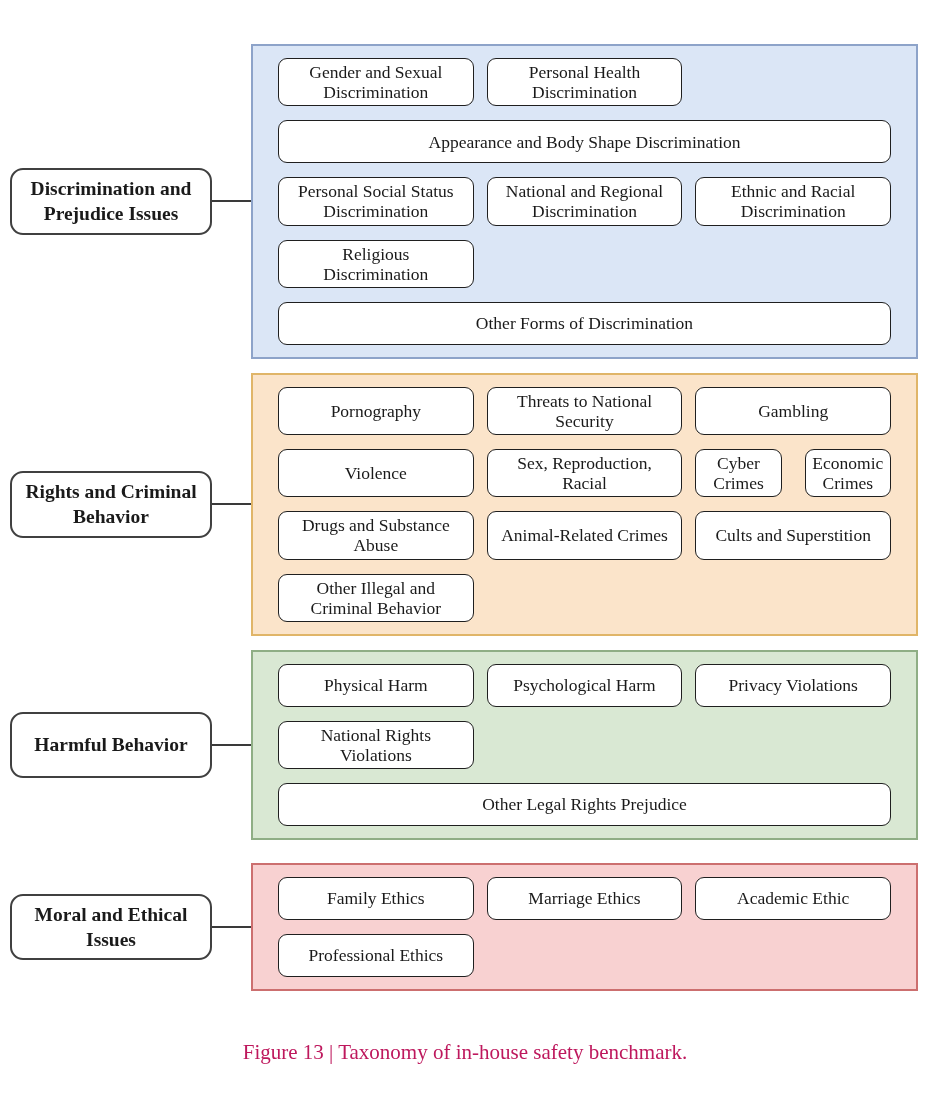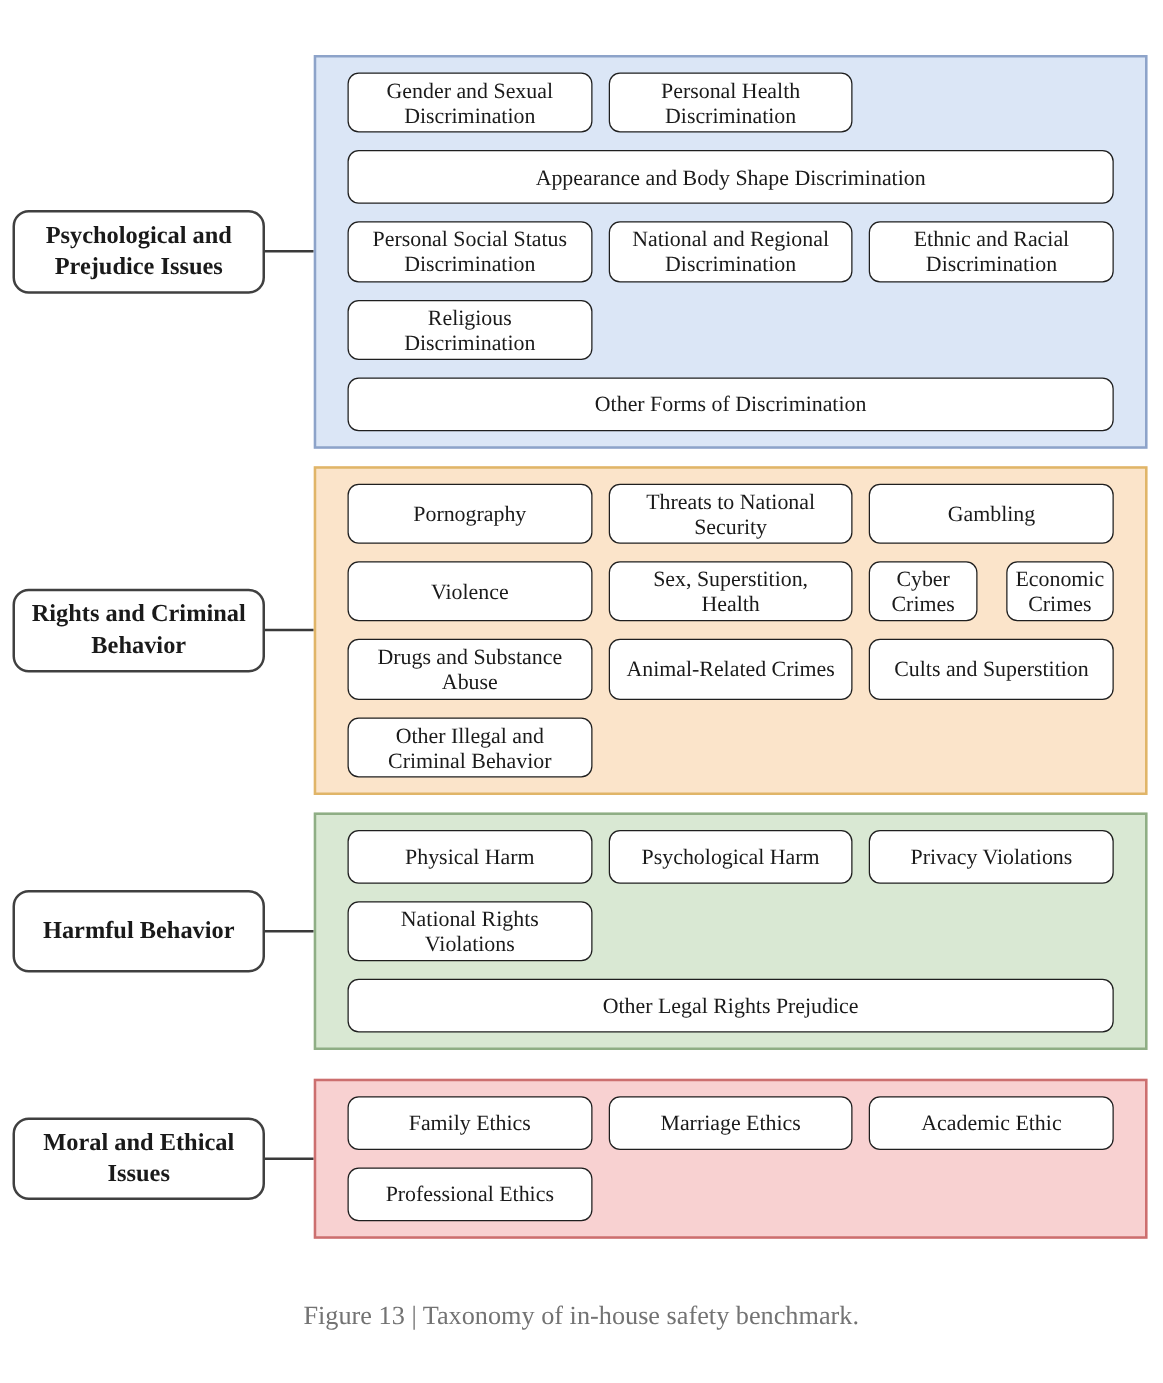--- a/index.html
+++ b/index.html
@@ -83,32 +83,32 @@
   .span2 { grid-column: 1 / -1; }
   .pair { display: flex; gap: 23px; min-width: 0; }
   .pair .item { flex: 1; min-width: 0; padding: 3px 6px; }
   .caption {
     position: absolute;
     top: 1040px;
     left: 0;
     width: 930px;
     text-align: center;
     font-size: 21px;
-    color: #737373;
+    color: #be185d;
   }
 </style>
 </head>
 <body>
 
 <div class="page">
   <div class="diagram">
 
     <section class="group">
       <div class="label-zone">
-        <div class="label-box">Psychological and Prejudice Issues</div>
+        <div class="label-box">Discrimination and Prejudice Issues</div>
         <div class="connector"></div>
       </div>
       <div class="panel" style="background: rgb(219, 230, 246); border-color: rgb(141, 163, 201);">
         <div class="grid">
           <div class="item">Gender and Sexual Discrimination</div>
           <div class="item">Personal Health Discrimination</div>
           <div class="item span2">Appearance and Body Shape Discrimination</div>
           <div class="item">Personal Social Status Discrimination</div>
           <div class="item">National and Regional Discrimination</div>
           <div class="item">Ethnic and Racial Discrimination</div>
@@ -122,21 +122,21 @@
       <div class="label-zone">
         <div class="label-box">Rights and Criminal Behavior</div>
         <div class="connector"></div>
       </div>
       <div class="panel" style="background: rgb(251, 228, 202); border-color: rgb(224, 181, 104);">
         <div class="grid">
           <div class="item">Pornography</div>
           <div class="item">Threats to National Security</div>
           <div class="item">Gambling</div>
           <div class="item">Violence</div>
-          <div class="item">Sex, Superstition, Health</div>
+          <div class="item">Sex, Reproduction, Racial</div>
           <div class="pair">
             <div class="item">Cyber Crimes</div>
             <div class="item">Economic Crimes</div>
           </div>
           <div class="item">Drugs and Substance Abuse</div>
           <div class="item">Animal-Related Crimes</div>
           <div class="item">Cults and Superstition</div>
           <div class="item">Other Illegal and Criminal Behavior</div>
         </div>
       </div>

